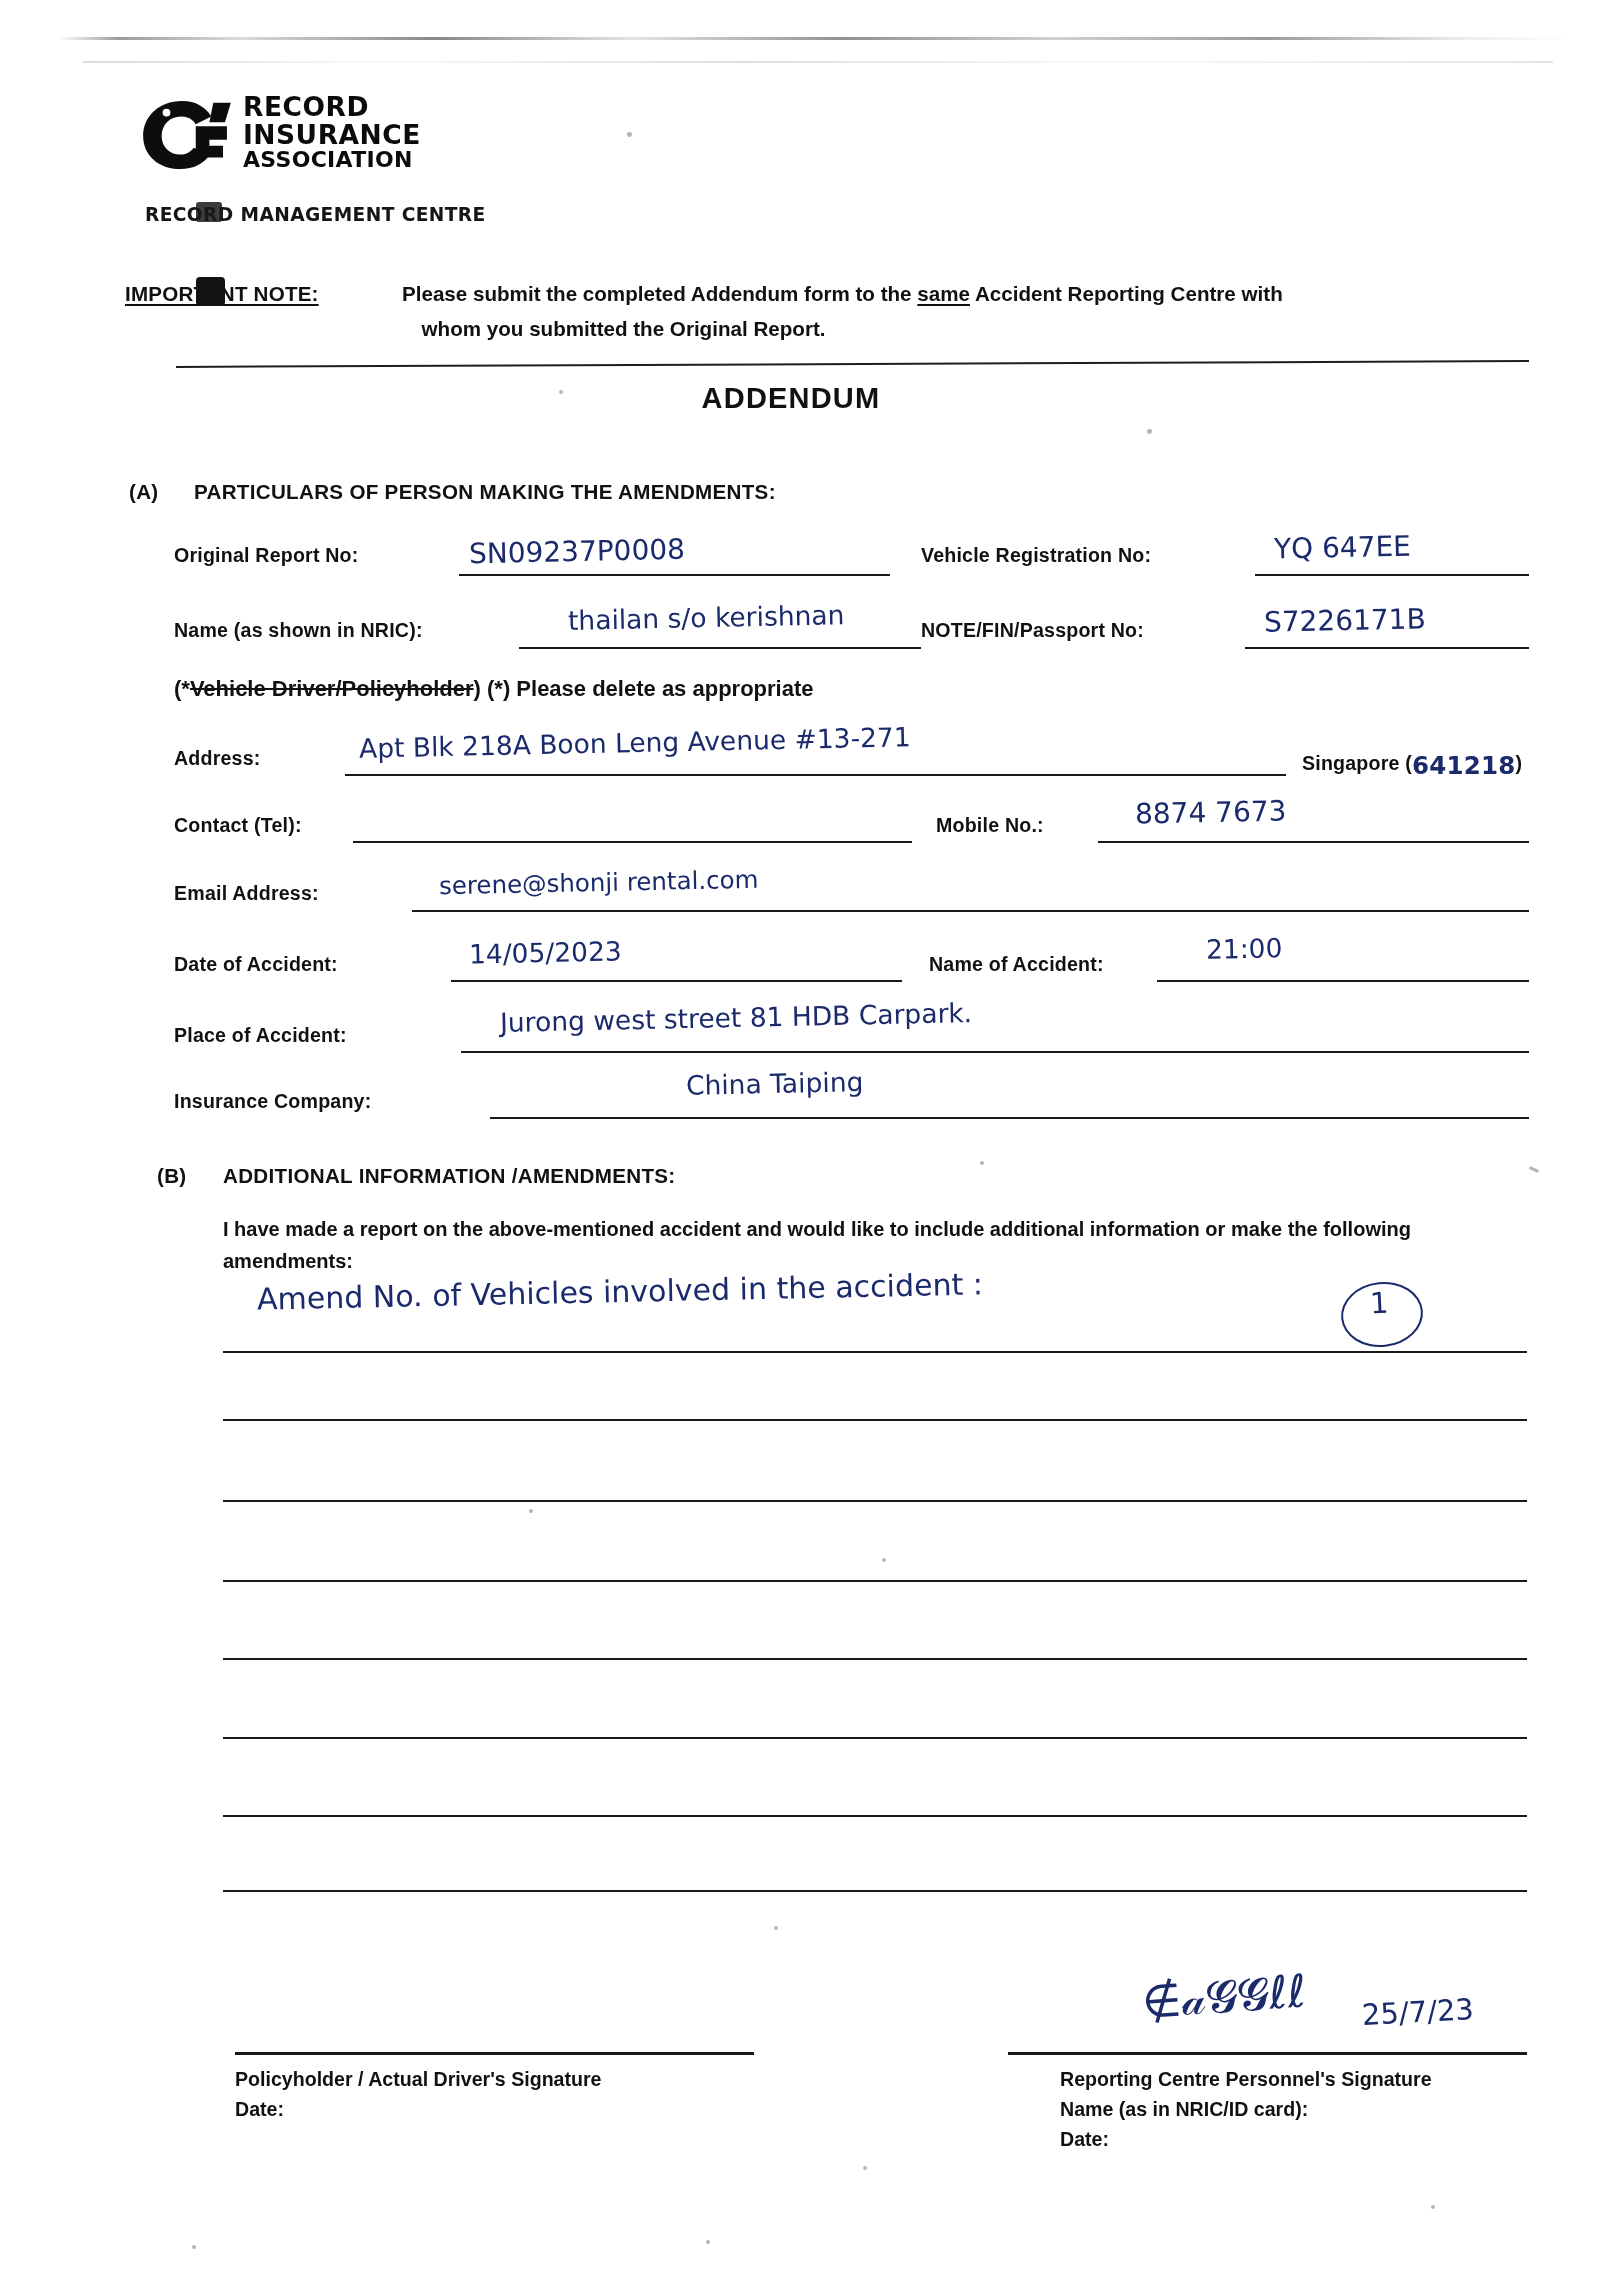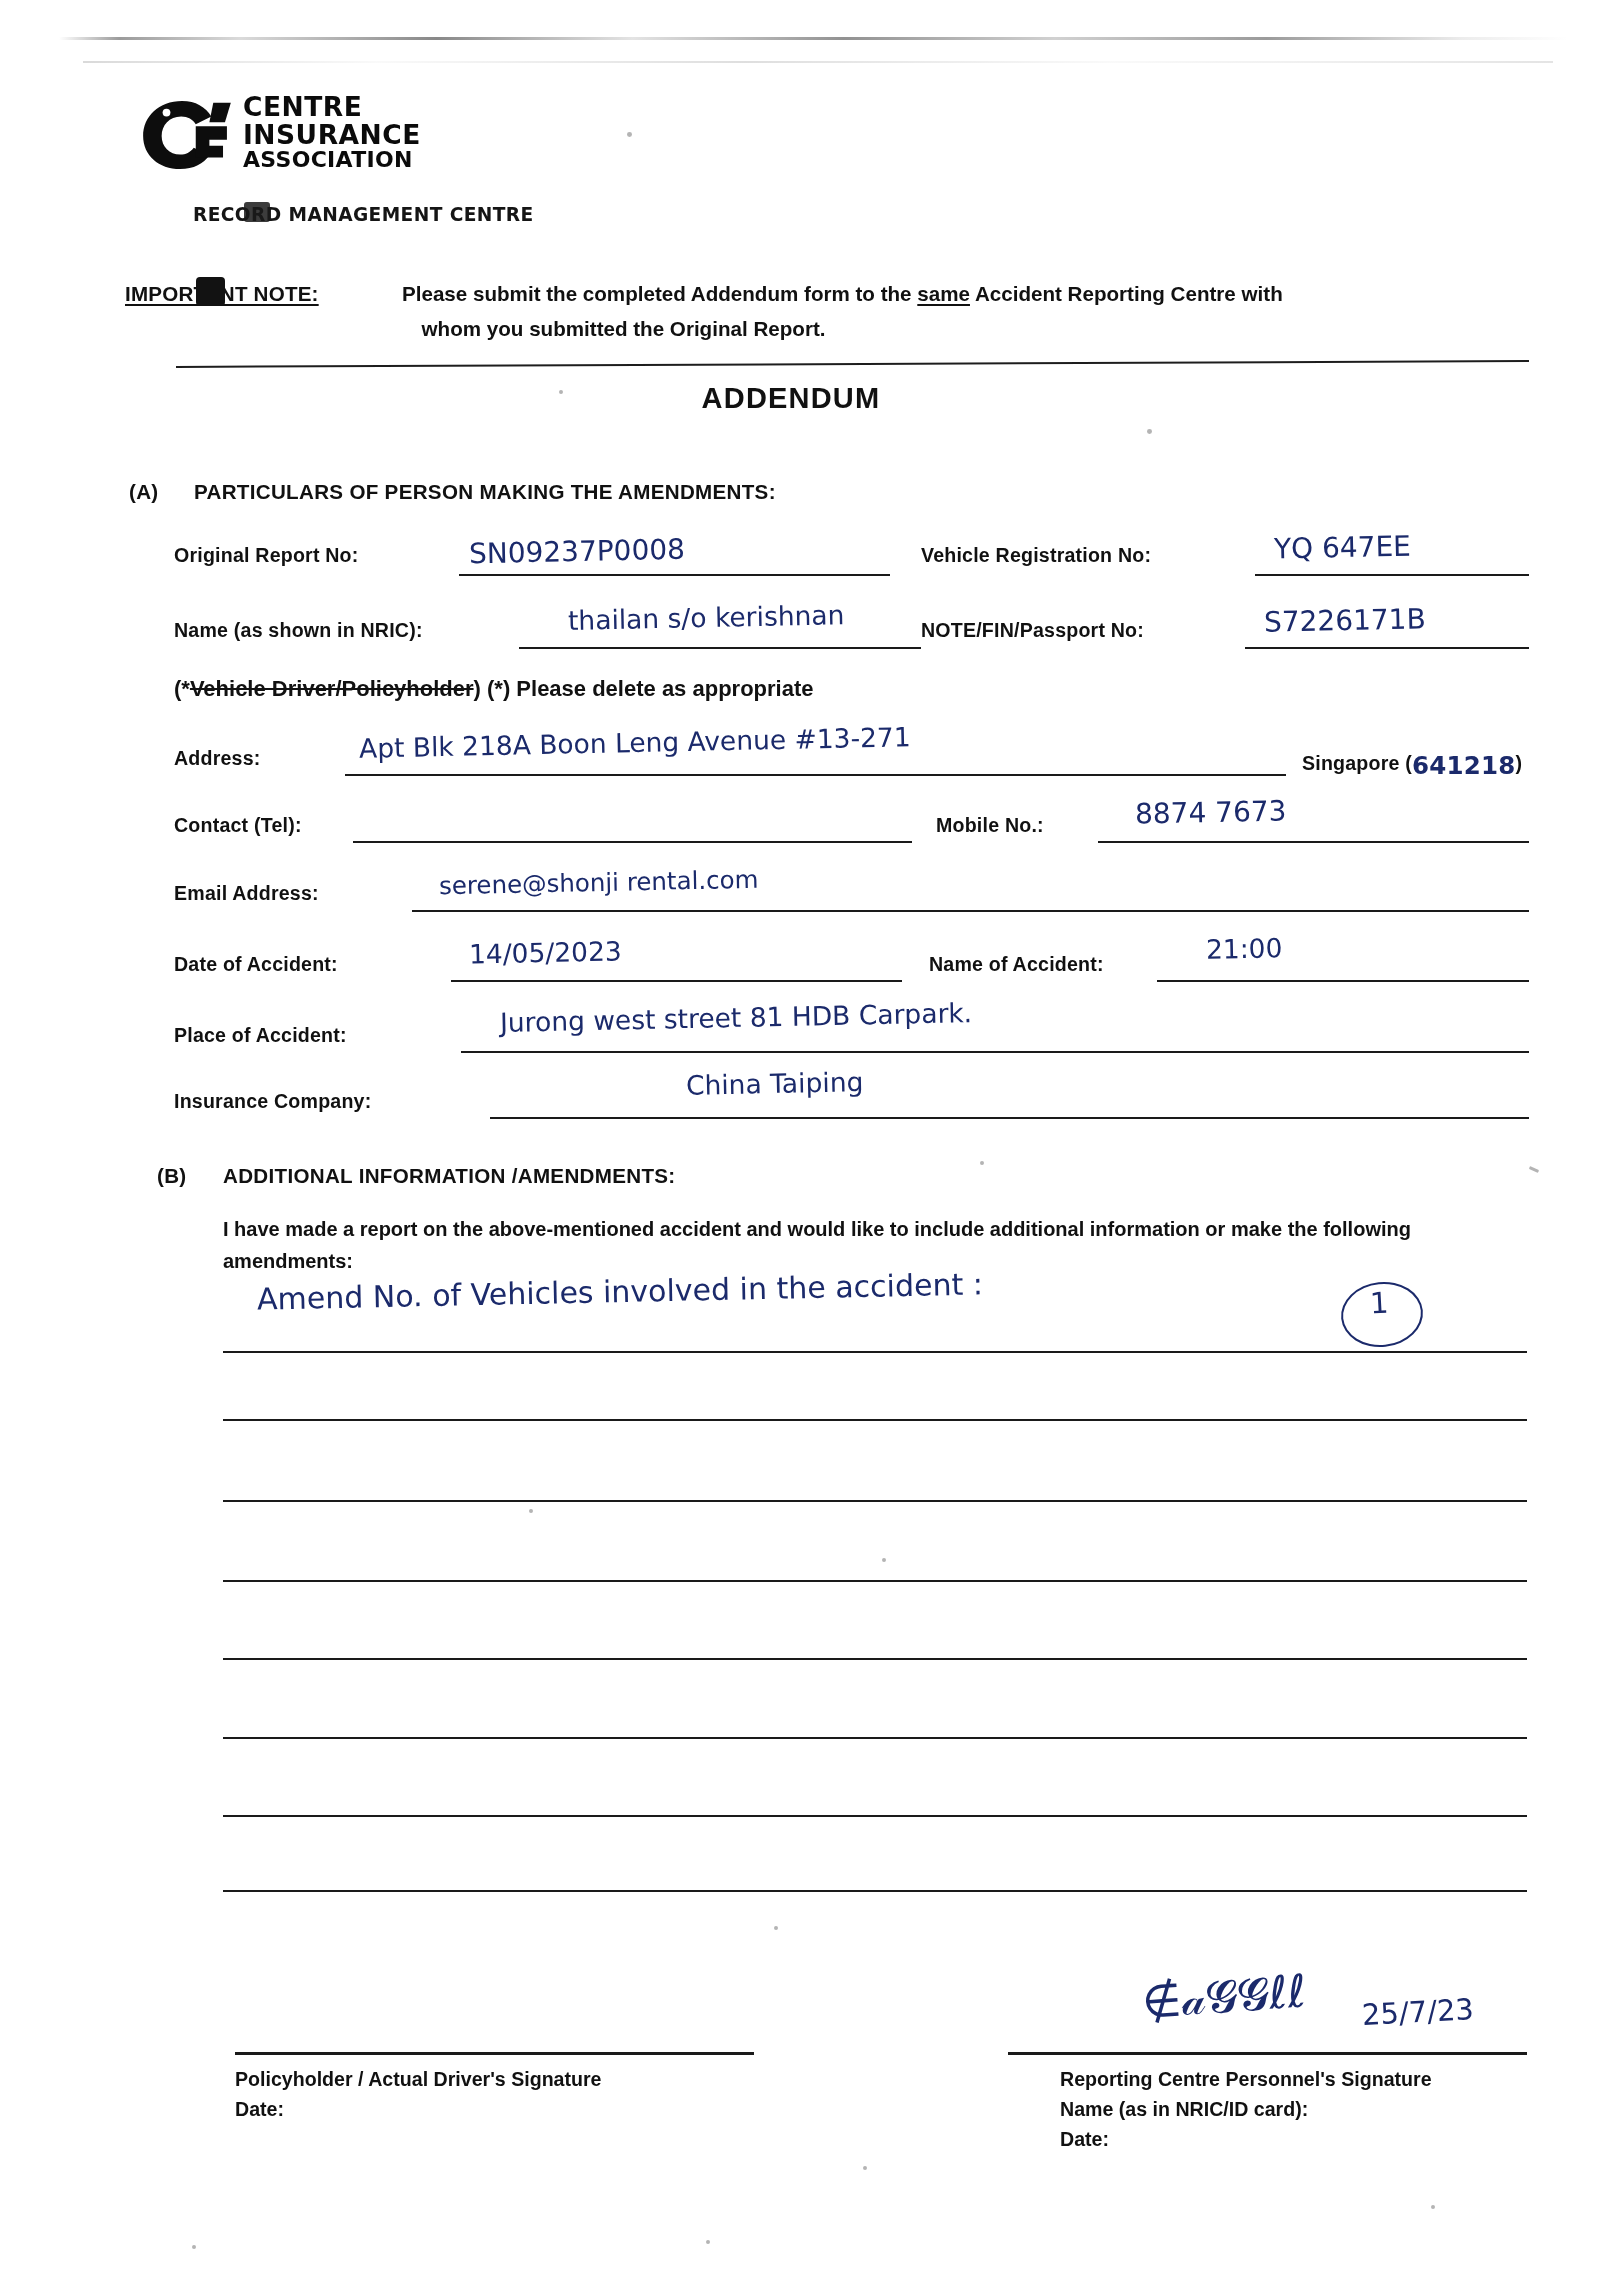--- a/index.html
+++ b/index.html
@@ -60,21 +60,21 @@
   .logo-sub {
     position: absolute;
     left: 145px;
     top: 204px;
     font-family: "DejaVu Sans", sans-serif;
     font-weight: 700;
     font-size: 18.6px;
     letter-spacing: 0.4px;
     color: #151515;
   }
-  .logo-sub .smudge { position:relative;margin-left:48px; }
+  .logo-sub .smudge { position:relative; }
   .logo-sub .smudge::after{
     content:"";
     position:absolute; left:51px; top:-2px; width:25.5px; height:19.6px;
     background:#1a1a1a; border-radius:2.9px; opacity:.85;
   }
 
   
   .imp-label {
     position: absolute;
     left: 125px;
@@ -242,21 +242,21 @@
   <div class="speck" style="left:882px;top:1558px;width:3.9px;height:3.9px;"></div>
 
   <div class="logo-wrap">
     <svg class="logo-mark" viewBox="0 0 100 78">
       <path d="M46 4 C22 4 6 20 6 40 C6 60 22 74 44 74 C58 74 68 68 74 60 L58 52 C54 57 50 59 44 59 C33 59 25 51 25 40 C25 29 33 20 45 20 C52 20 57 23 60 28 L76 20 C70 10 60 4 46 4 Z" fill="#0d0d0d"></path>
       <path d="M60 30 L92 30 L92 44 L74 44 L74 50 L88 50 L88 62 L60 62 Z" fill="#0d0d0d"></path>
       <path d="M78 6 L96 6 L90 26 L74 26 Z" fill="#0d0d0d"></path>
       <circle cx="30" cy="16" r="4" fill="#ffffff"></circle>
     </svg>
     <div class="logo-text">
-      <div class="logo-l1">CENTRE</div>
+      <div class="logo-l1">RECORD</div>
       <div class="logo-l2">INSURANCE</div>
       <div class="logo-l3">ASSOCIATION</div>
     </div>
   </div>
   <div class="logo-sub"><span class="smudge">RECORD MANAGEMENT CENTRE</span></div>
 
   <div class="imp-label">
     <span>IMPORTANT NOTE:</span><span class="blot"></span>
   </div>
   <div class="imp-text">

